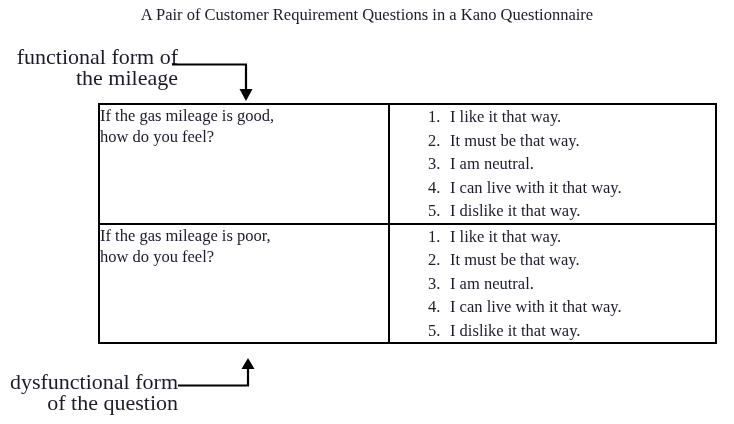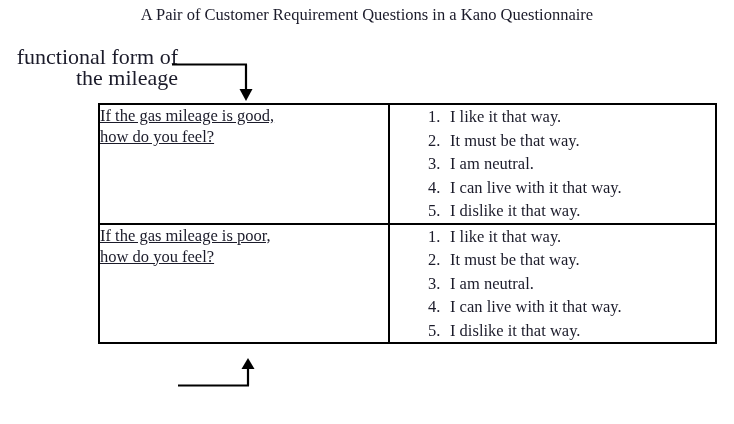--- a/index.html
+++ b/index.html
@@ -100,21 +100,20 @@
   }
   .cell-question {
     padding: 10px 8px 10px 13px;
     font-size: 16.5px;
     line-height: 21px;
     color: #1b1b2a;
   }
   .cell-question .qline {
     display: block;
     white-space: nowrap;
-    text-decoration: underline;
   }
   .cell-answers {
     padding: 9px 0 10px 0;
   }
   .answer-list {
     margin: 0;
     padding: 0;
     list-style: none;
   }
   .answer-list li {
@@ -151,20 +150,24 @@
   </div>
 
   <div class="leader" id="leader-functional">
     <svg width="92" height="48" viewBox="0 0 92 48">
       <path d="M2 8.5 H 77" stroke="#000000" stroke-width="2.2" fill="none"></path>
       <path d="M76 8.5 V 34" stroke="#000000" stroke-width="2.2" fill="none"></path>
       <path d="M69.5 33 L 76 45 L 82.5 33 Z" fill="#000000"></path>
     </svg>
   </div>
 
+  <div class="callout-label" id="label-dysfunctional">
+    <span class="line">dysfunctional form</span>
+    <span class="line">of the question</span>
+  </div>
 
   <div class="leader" id="leader-dysfunctional">
     <svg width="92" height="36" viewBox="0 0 92 36">
       <path d="M8 29.5 H 79" stroke="#000000" stroke-width="2.2" fill="none"></path>
       <path d="M78 29.5 V 12" stroke="#000000" stroke-width="2.2" fill="none"></path>
       <path d="M71.5 13 L 78 2 L 84.5 13 Z" fill="#000000"></path>
     </svg>
   </div>
 
   <table id="kano-table">

